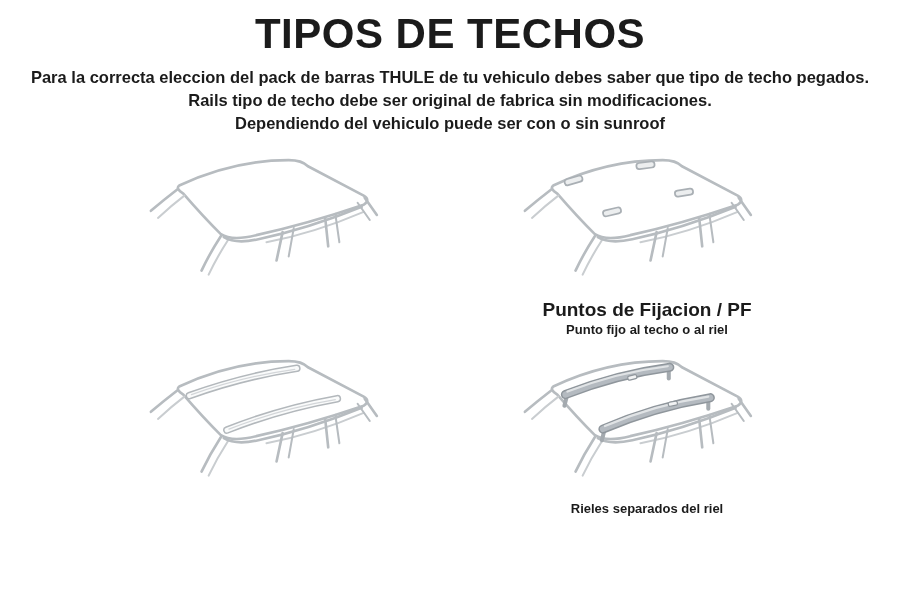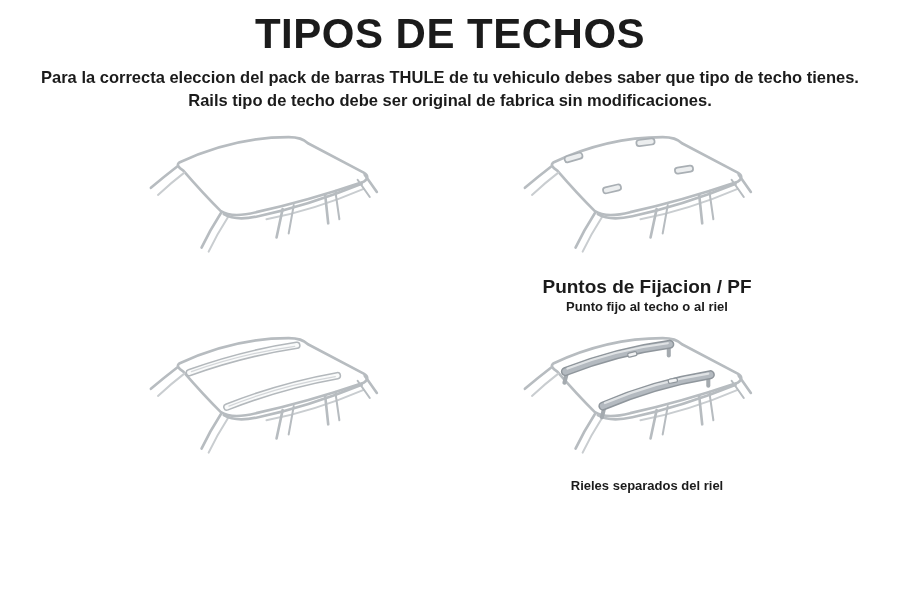--- a/index.html
+++ b/index.html
@@ -37,22 +37,23 @@
   }
 </style>
 </head>
 <body>
 
 <div class="page">
 
   <h1 class="title">TIPOS DE TECHOS</h1>
 
   <div class="intro">
-    <div class="intro-line">Para la correcta eleccion del pack de barras THULE de tu vehiculo debes saber que tipo de techo tienes.</div>
+    <div class="intro-line">Para la correcta eleccion del pack de barras THULE de tu vehiculo debes saber que tipo de techo pegados.</div>
     <div class="intro-line">Rails tipo de techo debe ser original de fabrica sin modificaciones.</div>
+    <div class="intro-line">Dependiendo del vehiculo puede ser con o sin sunroof</div>
   </div>
 
   <div class="grid">
 
     <figure class="card col-left">
       <div class="art">
         <svg width="335" height="152" viewBox="0 0 330 150">
           <g fill="none" stroke="#b7bcc0" stroke-width="2.6" stroke-linecap="round" stroke-linejoin="round">
             <path d="M72,38 Q125,13 180,13 Q193,13 199,19 L254,48 Q261,52 254,57 Q198,76 148,87 Q124,93 113,86 Q95,68 76,46 Q68,41 72,38 Z"></path>
             <path d="M70,42 Q57,52 44,63"></path>

